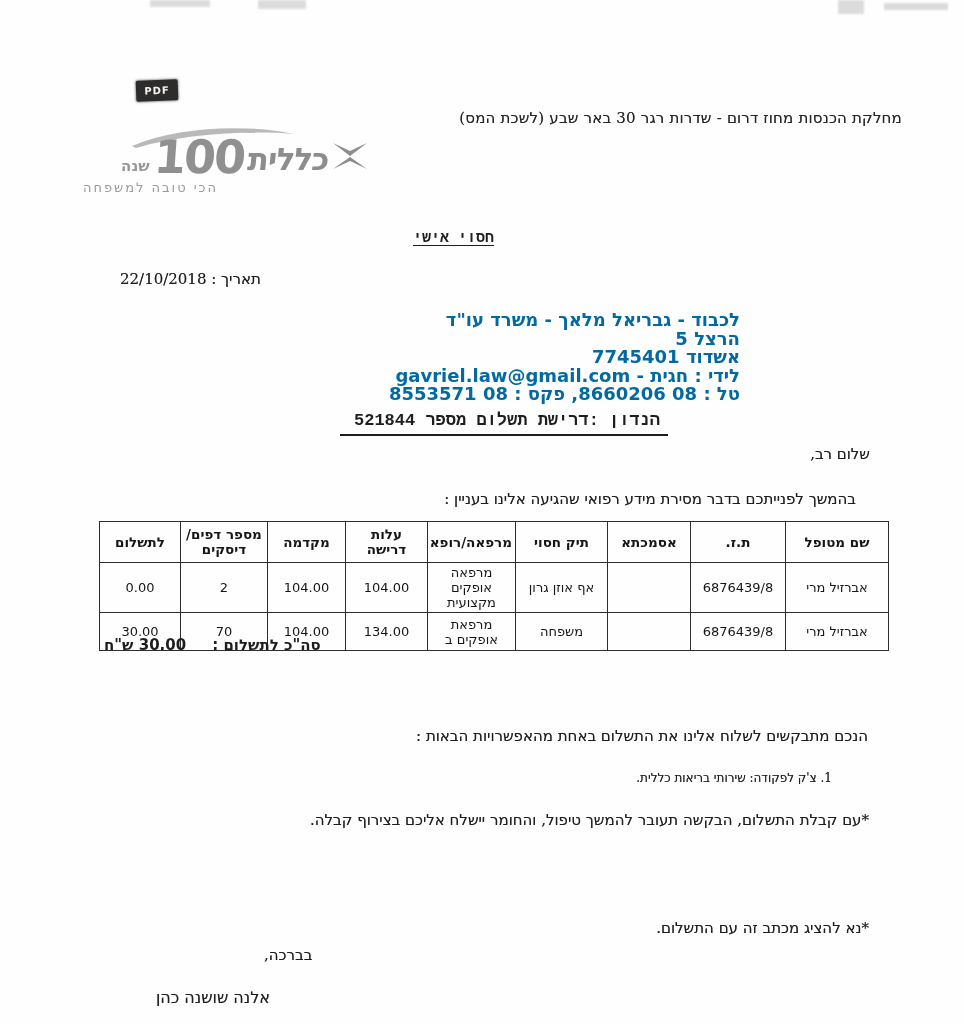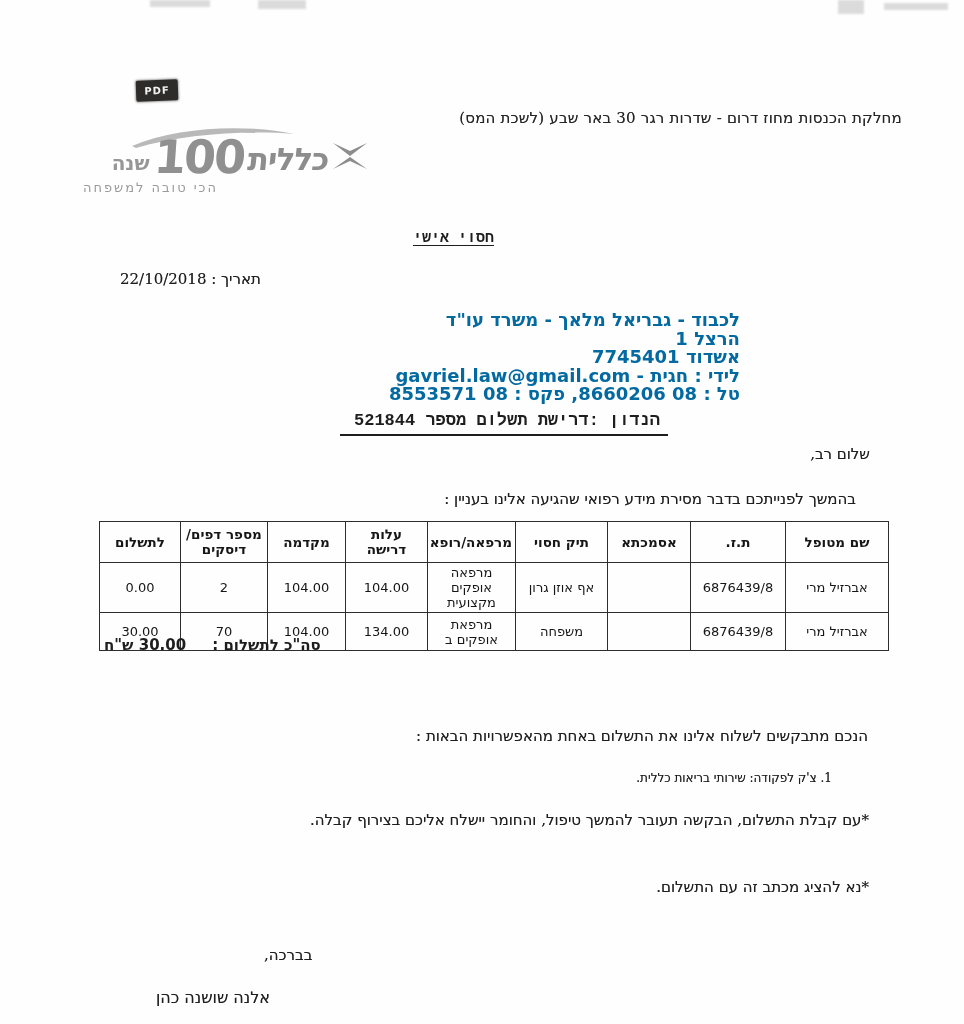--- a/index.html
+++ b/index.html
@@ -33,21 +33,21 @@
 
   
   .top-note{top:109px;right:62px;font-size:15px;letter-spacing:.2px;color:#262626;}
 
   
   .logo{left:68px;top:138px;width:300px;height:95px;color:#8f8f8f;}
   .logo-row{display:flex;direction:rtl;align-items:flex-end;justify-content:flex-start;gap:4px;}
   .logo-mark{width:36px;height:30px;margin-bottom:6px;}
   .logo-brand{font-size:31px;font-weight:bold;transform:skewX(-6deg);letter-spacing:-1px;color:#8d8d8d;}
   .logo-100{font-size:46px;font-weight:bold;line-height:.85;letter-spacing:-2px;color:#909090;transform:skewX(-4deg);}
-  .logo-year{font-size:20px;font-weight:bold;color:#979797;margin-bottom:2px;margin-top:8px;}
+  .logo-year{font-size:15px;font-weight:bold;color:#979797;margin-bottom:2px;margin-top:8px;}
   .logo-swoosh{position:absolute;right:70px;top:-14px;width:170px;height:26px;}
   .logo-tagline{font-size:13px;letter-spacing:2px;color:#9b9b9b;margin-top:3px;text-align:right;padding-right:150px;white-space:nowrap;}
 
   .confidential{left:413px;top:230px;font-size:15px;font-weight:bold;text-decoration:underline;text-underline-offset:3px;}
   .date-line{left:120px;top:270px;font-size:15px;}
 
   .recipient{top:311px;right:224px;font-size:18px;font-weight:bold;line-height:18.5px;text-align:right;color:#0369a1;}
   .recipient div{margin-bottom:0;}
   .recipient .email-line{font-weight:bold;}
 
@@ -74,21 +74,21 @@
   .w-name{width:103px}.w-tz{width:95px}.w-asm{width:83px}.w-tik{width:92px}
   .w-clinic{width:88px}.w-cost{width:82px}.w-adv{width:78px}.w-pages{width:87px}.w-pay{width:81px}
 
   .total-line{left:104px;top:636px;font-size:15px;font-weight:bold;display:flex;direction:rtl;gap:26px;}
 
   .request{top:727px;right:96px;font-size:15px;}
   .option1{top:771px;right:132px;font-size:12px;}
   .note{font-size:15px;right:95px;}
   .note1{top:811px;}
   .note2{top:844px;}
-  .note3{top:878px;}
+  .note3{top:919px;}
 
   .closing{left:264px;top:946px;font-size:15px;}
   .sig-name{left:156px;top:988px;font-size:16px;}
 </style>
 </head>
 <body>
 
 <div id="page">
 
   <div class="abs artifact" style="left:150px;top:0;width:60px;height:7px"></div>
@@ -117,21 +117,21 @@
     </div>
     <div class="logo-tagline">הכי טובה למשפחה</div>
   </div>
 
   <div class="abs rtl confidential">חסוי אישי</div>
 
   <div class="abs rtl date-line serifish soft">תאריך : 22/10/2018</div>
 
   <div class="abs recipient">
     <div>לכבוד -  גבריאל מלאך - משרד עו"ד</div>
-    <div>הרצל 1</div>
+    <div>הרצל 5</div>
     <div>אשדוד 7745401</div>
     <div class="email-line">לידי : חגית - gavriel.law@gmail.com</div>
     <div>טל : 08 8660206, פקס : 08 8553571</div>
   </div>
 
   <div class="abs rtl subject">הנדון :דרישת תשלום מספר 521844</div>
 
   <div class="abs rtl greeting serifish soft">שלום רב,</div>
   <div class="abs rtl intro serifish soft">בהמשך לפנייתכם בדבר מסירת מידע רפואי שהגיעה אלינו בעניין :</div>
 

